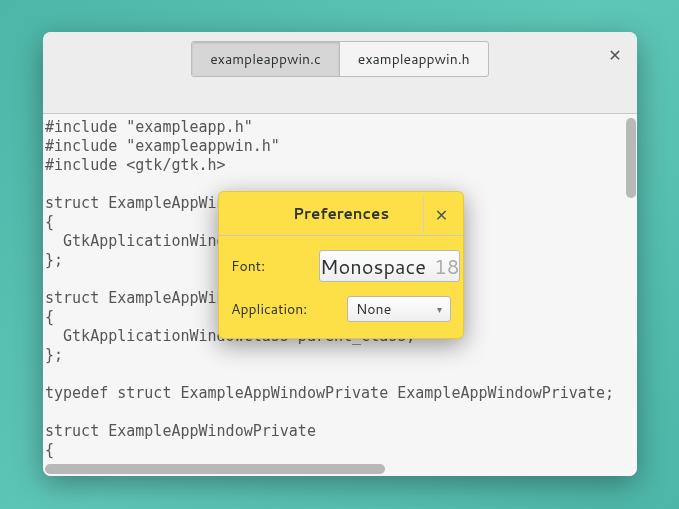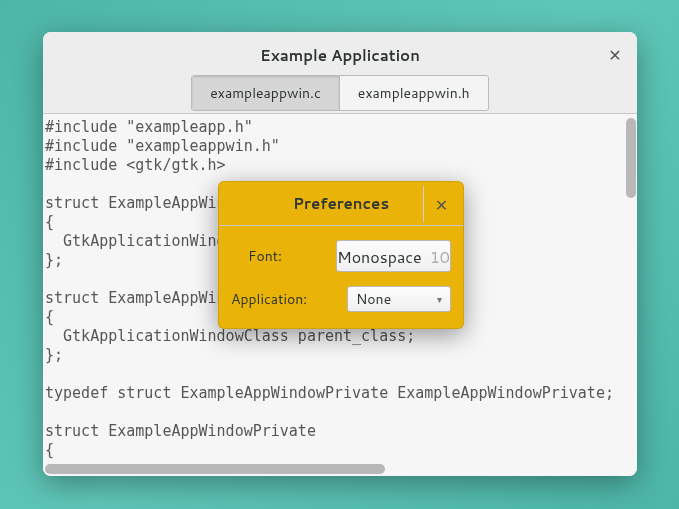--- a/index.html
+++ b/index.html
@@ -105,23 +105,23 @@
     left: 2px;
     width: 340px;
     height: 10px;
     background: #b8b8b8;
     border-radius: 5px;
   }
   
   .prefs-window {
     position: absolute;
     left: 218px;
-    top: 181px;
+    top: 191px;
     width: 246px;
-    background: #eab308;
+    background: #fde047;
     border-radius: 6px;
     box-shadow: 0 6px 24px rgba(0,0,0,0.4);
     border: 1px solid rgba(0,0,0,0.1);
     overflow: hidden;
   }
   .prefs-header {
     height: 44px;
     display: flex;
     align-items: center;
     justify-content: center;
@@ -166,21 +166,21 @@
     flex: 1;
     height: 32px;
     background: linear-gradient(#fdfdfd, #efefef);
     border: 1px solid #b8b8b8;
     border-radius: 3px;
     display: flex;
     align-items: center;
     justify-content: center;
     gap: 8px;
     cursor: pointer;
-    font-size: 16px;
+    font-size: 20px;
   }
   .font-size {
     color: #aaa;
   }
   .combo {
     flex: 1;
     height: 26px;
     background: linear-gradient(#fdfdfd, #efefef);
     border: 1px solid #b8b8b8;
     border-radius: 3px;
@@ -196,21 +196,20 @@
     right: 8px;
     color: #777;
     font-size: 10px;
   }
 </style>
 </head>
 <body>
 
 <div class="main-window">
   <div class="headerbar">
-    <div class="title">Example Application</div>
     <div class="close-btn">✕</div>
     <div class="tabs">
       <div class="tab active">exampleappwin.c</div>
       <div class="tab">exampleappwin.h</div>
     </div>
   </div>
   <div class="content-area">
     <div class="code">#include "exampleapp.h"
 #include "exampleappwin.h"
 #include &lt;gtk/gtk.h&gt;
@@ -237,21 +236,21 @@
 <div class="prefs-window">
   <div class="prefs-header">
     <div class="prefs-title">Preferences</div>
     <div class="prefs-close">✕</div>
   </div>
   <div class="prefs-body">
     <div class="field-row">
       <div class="field-label">Font:</div>
       <div class="font-button">
         <span>Monospace</span>
-        <span class="font-size">10</span>
+        <span class="font-size">18</span>
       </div>
     </div>
     <div class="field-row">
       <div class="field-label">Application:</div>
       <div class="combo">
         <span>None</span>
         <span class="combo-arrow">▾</span>
       </div>
     </div>
   </div>

